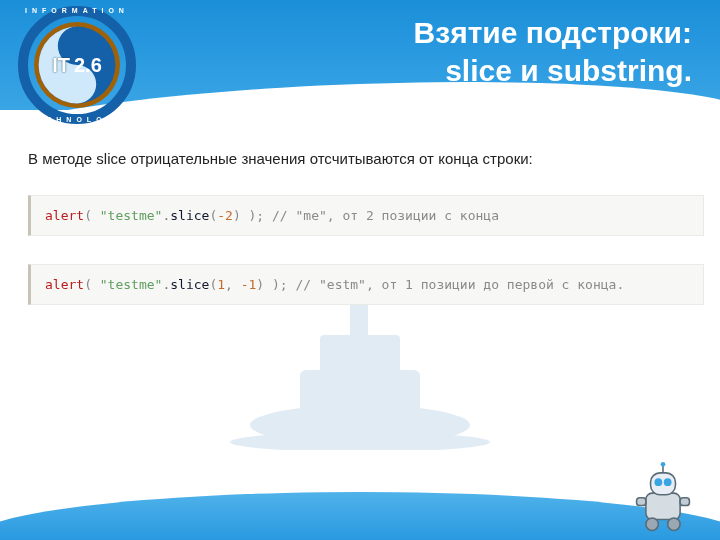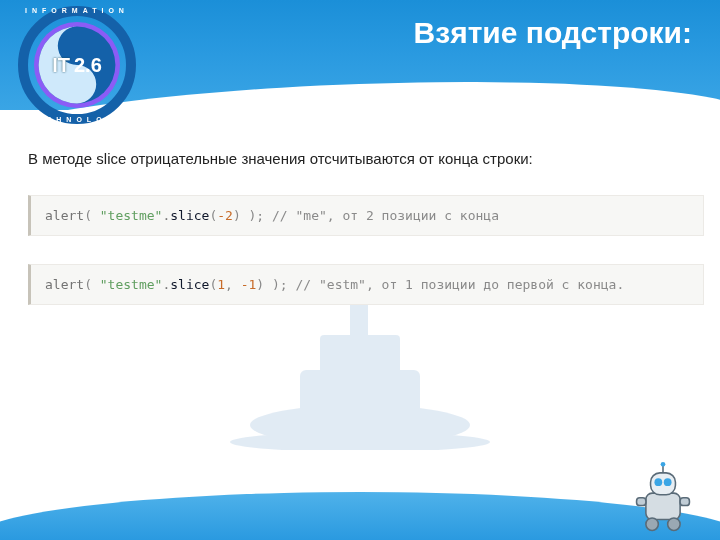--- a/index.html
+++ b/index.html
@@ -66,21 +66,21 @@
     font-weight: bold;
     left: 50%;
     transform: translateX(-50%);
   }
   .logo-text-top { top: 1px; }
   .logo-text-bottom { bottom: 1px; }
   .logo-inner {
     position: absolute;
     inset: 16px;
     border-radius: 50%;
-    background: #8b5cf6;
+    background: #a16207;
     display: flex;
     align-items: center;
     justify-content: center;
   }
   .yinyang {
     position: absolute;
     width: 80px;
     height: 80px;
   }
   .logo-split {
@@ -116,21 +116,21 @@
     border: 1px solid #eceae6;
     border-left: 3px solid #c7c3b9;
     padding: 12px 14px;
     font-family: Consolas, Menlo, monospace;
     font-size: 13px;
     color: #333;
     margin-bottom: 28px;
     white-space: pre;
     overflow: hidden;
   }
-  .fn { color: #737373; margin-top: 26px; }
+  .fn { color: #b91c1c; margin-top: 26px; }
   .dot { color: #777; }
   .method { color: #0f172a; }
   .num { color: #c76b29; }
   .str { color: #609f60; }
   .comment { color: #8a8a8a; }
   .paren, .punct { color: #888; }
 
   
   .watermark {
     position: absolute;
@@ -162,20 +162,21 @@
     width: 78px;
     height: 70px;
   }
 </style>
 </head>
 <body>
 
 <div class="header-wave">
   <div class="title">
     <span>Взятие подстроки:</span><br>
+    <span>slice и substring.</span>
   </div>
 </div>
 
 <div class="logo">
   <div class="logo-ring"></div>
   <div class="logo-text-top">INFORMATION</div>
   <div class="logo-text-bottom">TECHNOLOGY</div>
   <div class="logo-inner">
     <svg class="yinyang" viewBox="0 0 100 100">
       <circle cx="50" cy="50" r="48" fill="#1461a9"></circle>

